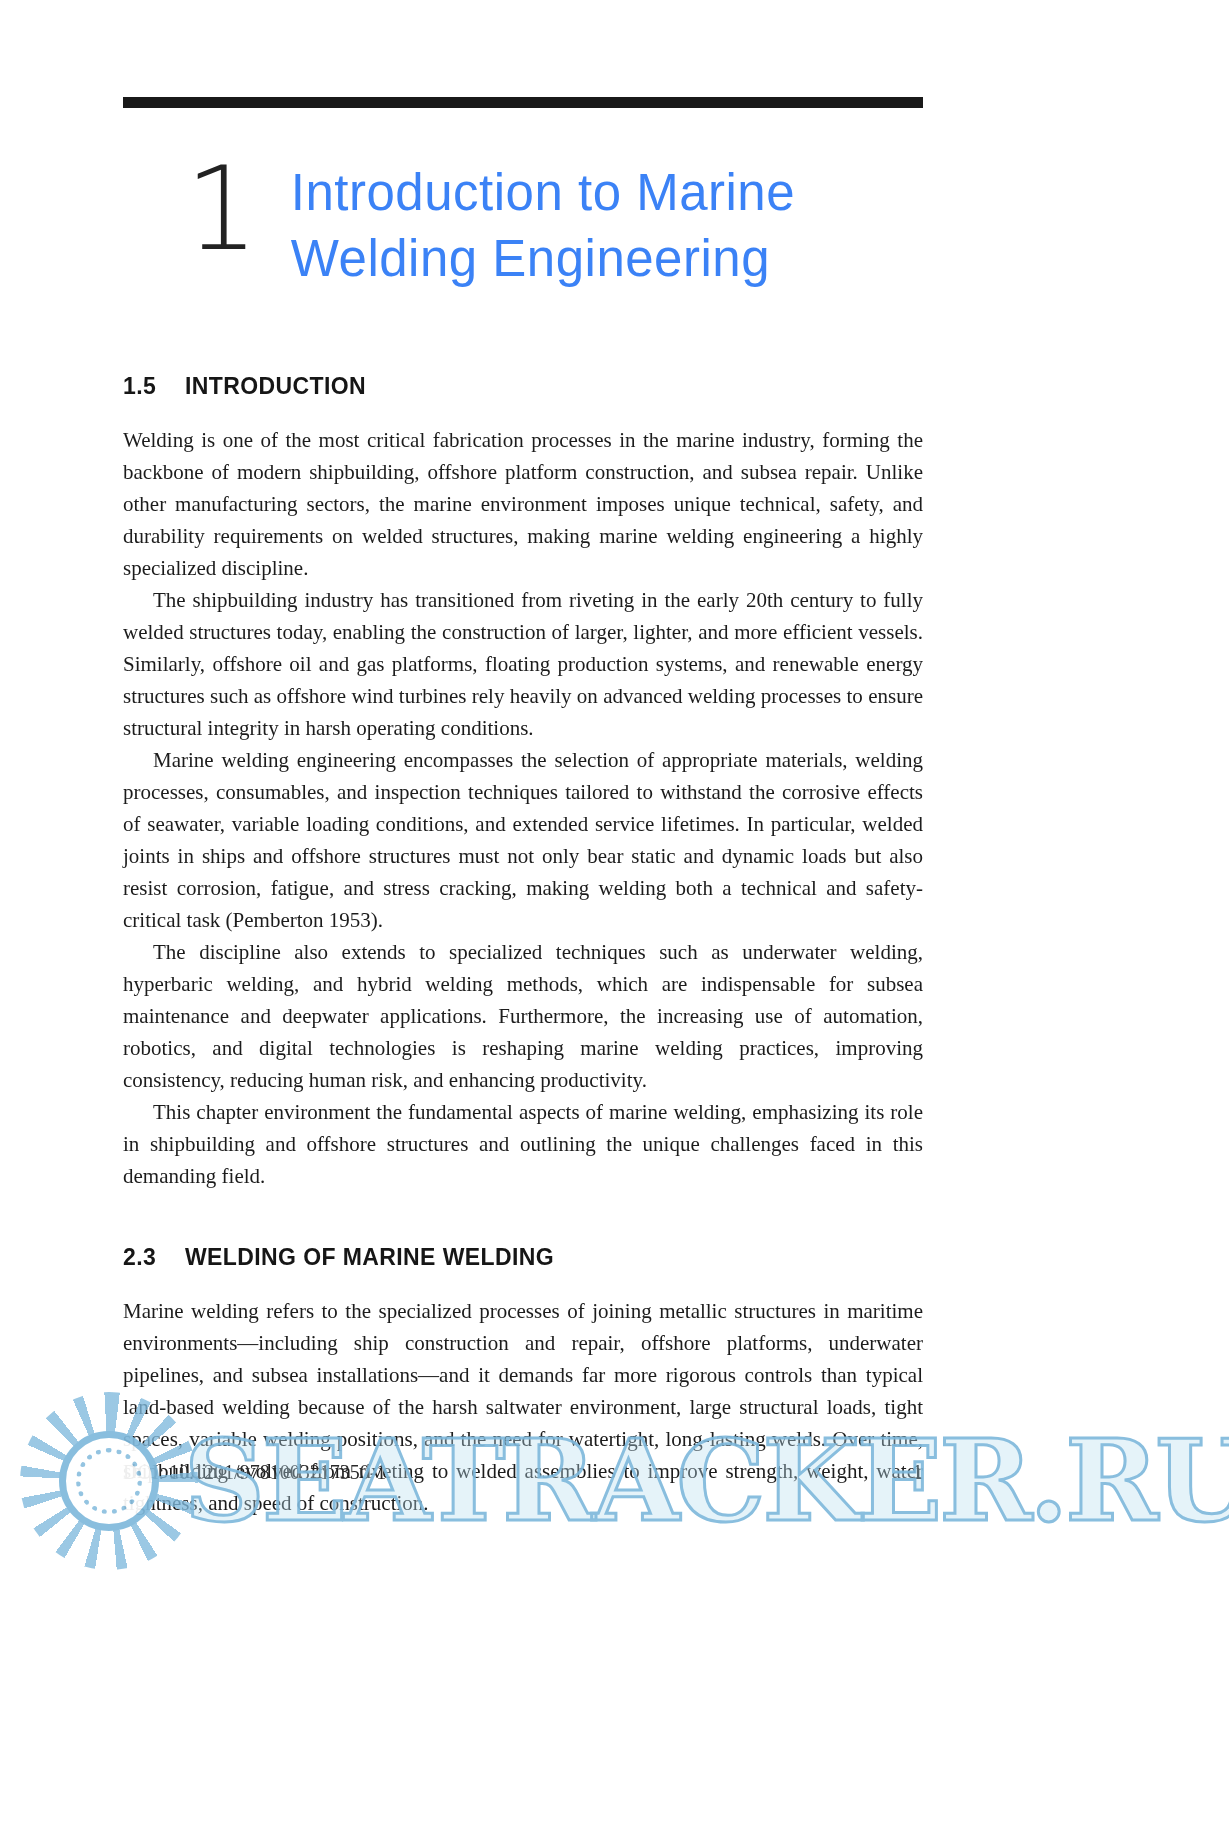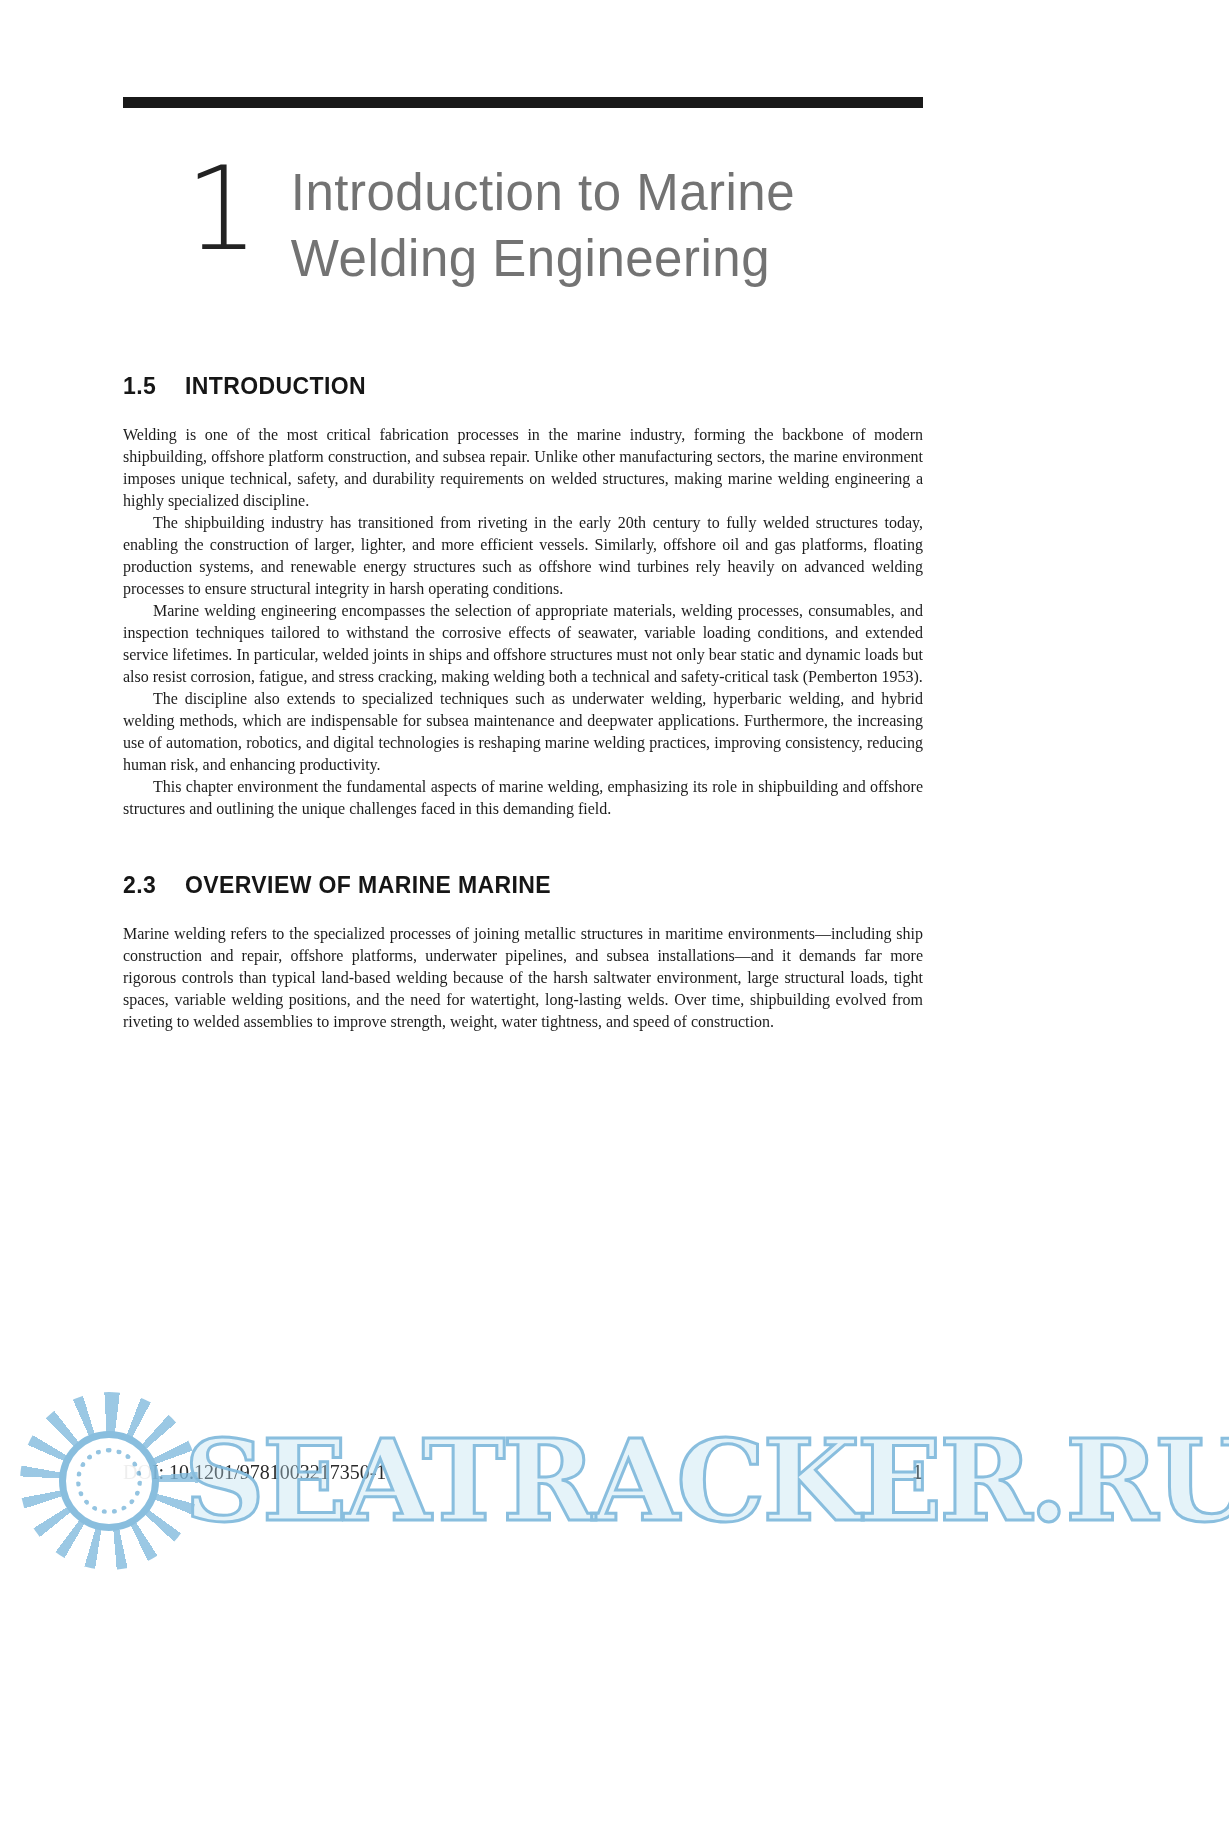--- a/index.html
+++ b/index.html
@@ -34,35 +34,35 @@
     font-size:116px;line-height:0.95;
     margin-left:62px;
     color:#222;
   }
   .chapter-title{
     margin-left:32px;padding-top:6px;
     font-family:"Liberation Sans",sans-serif;
     font-weight:400;
     font-size:51px;line-height:1.3;
     letter-spacing:0.5px;
-    color:#737373;
+    color:#3b82f6;
   }
   h2.section-heading{
     font-family:"Liberation Sans",sans-serif;
     font-weight:700;
     font-size:23px;
     letter-spacing:0.4px;
     color:#161616;
     margin-bottom:24px;
   }
   h2.sec-1{margin-top:80px;}
   h2.sec-2{margin-top:52px;}
   .head-num{display:inline-block;min-width:62px;}
   .body-text p{
-    font-size:16px;line-height:22px;
+    font-size:21px;line-height:32px;
     text-align:justify;
     color:#1c1c1c;
   }
   .body-text p.indent{text-indent:30px;font-family:Liberation Serif, serif;}
   .footer-doi{
     position:absolute;left:123px;top:1461px;
     font-size:20px;color:#2a2a2a;
     font-family:"Liberation Serif",serif;
   }
   .footer-page{
@@ -133,21 +133,21 @@
 
     <div class="body-text">
       <p>Welding is one of the most critical fabrication processes in the marine industry, forming the backbone of modern shipbuilding, offshore platform construction, and subsea repair. Unlike other manufacturing sectors, the marine environment imposes unique technical, safety, and durability requirements on welded structures, making marine welding engineering a highly specialized discipline.</p>
       <p class="indent">The shipbuilding industry has transitioned from riveting in the early 20th century to fully welded structures today, enabling the construction of larger, lighter, and more efficient vessels. Similarly, offshore oil and gas platforms, floating production systems, and renewable energy structures such as offshore wind turbines rely heavily on advanced welding processes to ensure structural integrity in harsh operating conditions.</p>
       <p class="indent">Marine welding engineering encompasses the selection of appropriate materials, welding processes, consumables, and inspection techniques tailored to withstand the corrosive effects of seawater, variable loading conditions, and extended service lifetimes. In particular, welded joints in ships and offshore structures must not only bear static and dynamic loads but also resist corrosion, fatigue, and stress cracking, making welding both a technical and safety-critical task (Pemberton 1953).</p>
       <p class="indent">The discipline also extends to specialized techniques such as underwater welding, hyperbaric welding, and hybrid welding methods, which are indispensable for subsea maintenance and deepwater applications. Furthermore, the increasing use of automation, robotics, and digital technologies is reshaping marine welding practices, improving consistency, reducing human risk, and enhancing productivity.</p>
       <p class="indent">This chapter environment the fundamental aspects of marine welding, emphasizing its role in shipbuilding and offshore structures and outlining the unique challenges faced in this demanding field.</p>
     </div>
 
     <h2 class="section-heading sec-2">
-      <span class="head-num">2.3</span><span>OVERVIEW OF MARINE MARINE</span>
+      <span class="head-num">2.3</span><span>WELDING OF MARINE WELDING</span>
     </h2>
 
     <div class="body-text">
       <p>Marine welding refers to the specialized processes of joining metallic structures in maritime environments—including ship construction and repair, offshore platforms, underwater pipelines, and subsea installations—and it demands far more rigorous controls than typical land-based welding because of the harsh saltwater environment, large structural loads, tight spaces, variable welding positions, and the need for watertight, long-lasting welds. Over time, shipbuilding evolved from riveting to welded assemblies to improve strength, weight, water tightness, and speed of construction.</p>
     </div>
 
   </div>
 
   <div class="footer-doi">DOI: 10.1201/9781003217350-1</div>
   <div class="footer-page">1</div>

